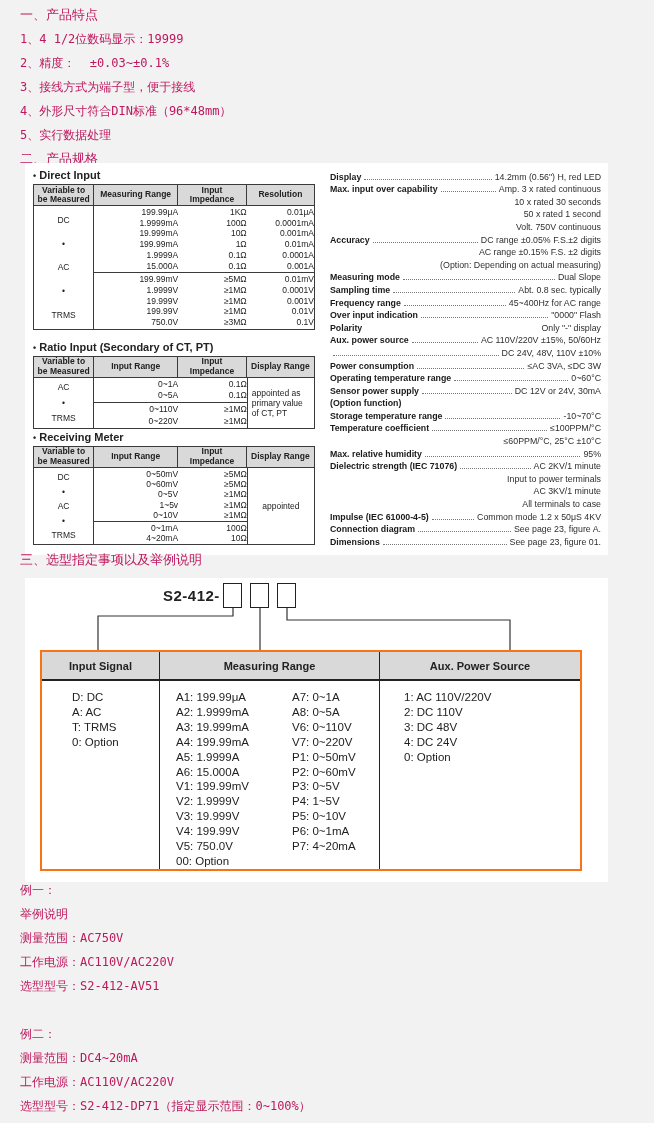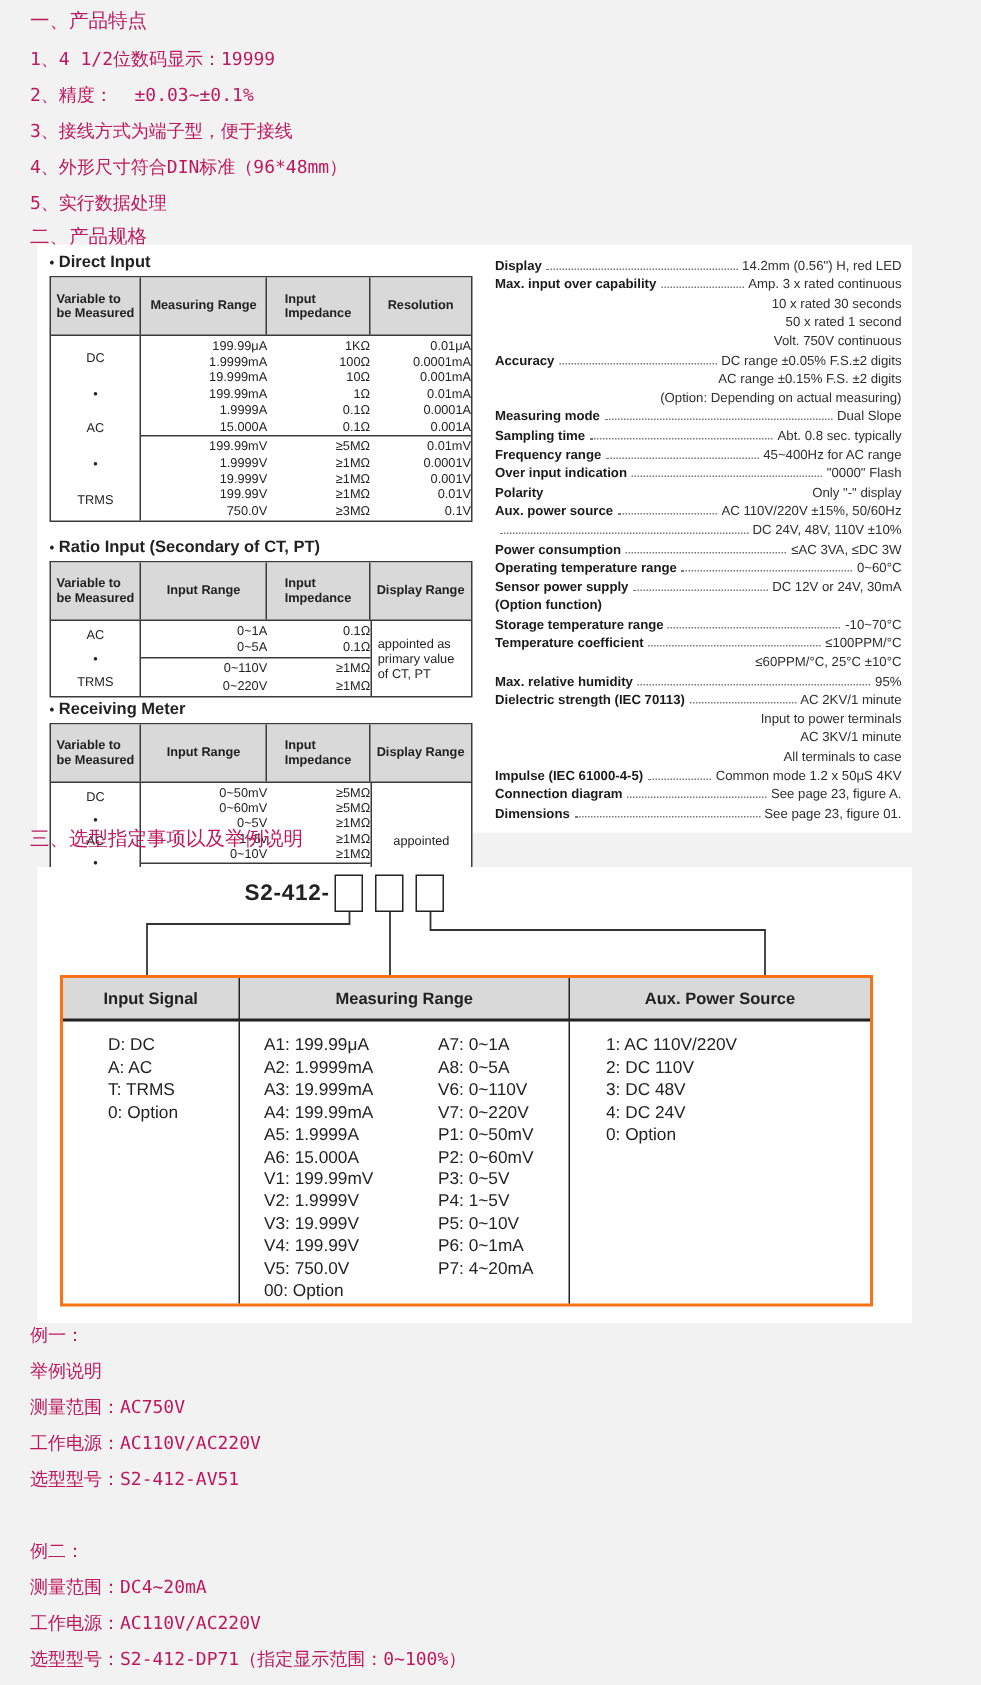--- a/index.html
+++ b/index.html
@@ -14,22 +14,22 @@
   .panel{position:absolute;background:#ffffff;}
   .p1{left:25px;top:163px;width:583px;height:392px;}
   .p2{left:25px;top:578px;width:583px;height:304px;}
 
   
   .leftcol{position:absolute;left:8px;top:4px;width:292px;}
   .ttl{font-size:11px;font-weight:bold;color:#222;margin:2px 0 3px 0;}
   .ttl .blt{font-size:9px;}
   .stbl{border:1px solid #3a3a3a;width:282px;font-size:8.5px;color:#222;background:#fff;box-sizing:border-box;}
   .hdr{display:flex;background:#d9d9d9;border-bottom:1px solid #3a3a3a;font-weight:bold;}
-  .hdr>div{display:flex;align-items:center;justify-content:center;text-align:left;
-    white-space:pre-line;height:38px;border-right:1px solid #3a3a3a;box-sizing:border-box;line-height:9.5px;}
+  .hdr>div{display:flex;align-items:center;justify-content:center;text-align:center;
+    white-space:pre-line;height:20px;border-right:1px solid #3a3a3a;box-sizing:border-box;line-height:9.5px;}
   .hdr>div:last-child{border-right:none;}
   .w1{width:21.5%;}.w2{width:30%;}.w3{width:24.5%;}.w4{flex:1;}
   .tbody{display:flex;}
   .vcol{width:21.5%;border-right:1px solid #3a3a3a;box-sizing:border-box;display:flex;
     flex-direction:column;justify-content:space-around;align-items:center;text-align:center;padding:2px 0;}
   .mid{flex:1;display:flex;flex-direction:column;}
   .group{display:flex;flex-direction:column;padding:1px 0;}
   .group + .group{border-top:1px solid #3a3a3a;}
   .row{display:flex;}
   .row>div{text-align:right;box-sizing:border-box;}
@@ -401,21 +401,21 @@
         <span class="slabel"></span>
         <span class="leader"></span>
         <span class="sval">≤60PPM/°C, 25°C ±10°C</span>
       </div>
         <div class="sline">
         <span class="slabel">Max. relative humidity</span>
         <span class="leader on"></span>
         <span class="sval">95%</span>
       </div>
         <div class="sline">
-        <span class="slabel">Dielectric strength (IEC 70113)</span>
+        <span class="slabel">Dielectric strength (IEC 71076)</span>
         <span class="leader on"></span>
         <span class="sval">AC 2KV/1 minute</span>
       </div>
         <div class="sline">
         <span class="slabel"></span>
         <span class="leader"></span>
         <span class="sval">Input to power terminals</span>
       </div>
         <div class="sline">
         <span class="slabel"></span>

